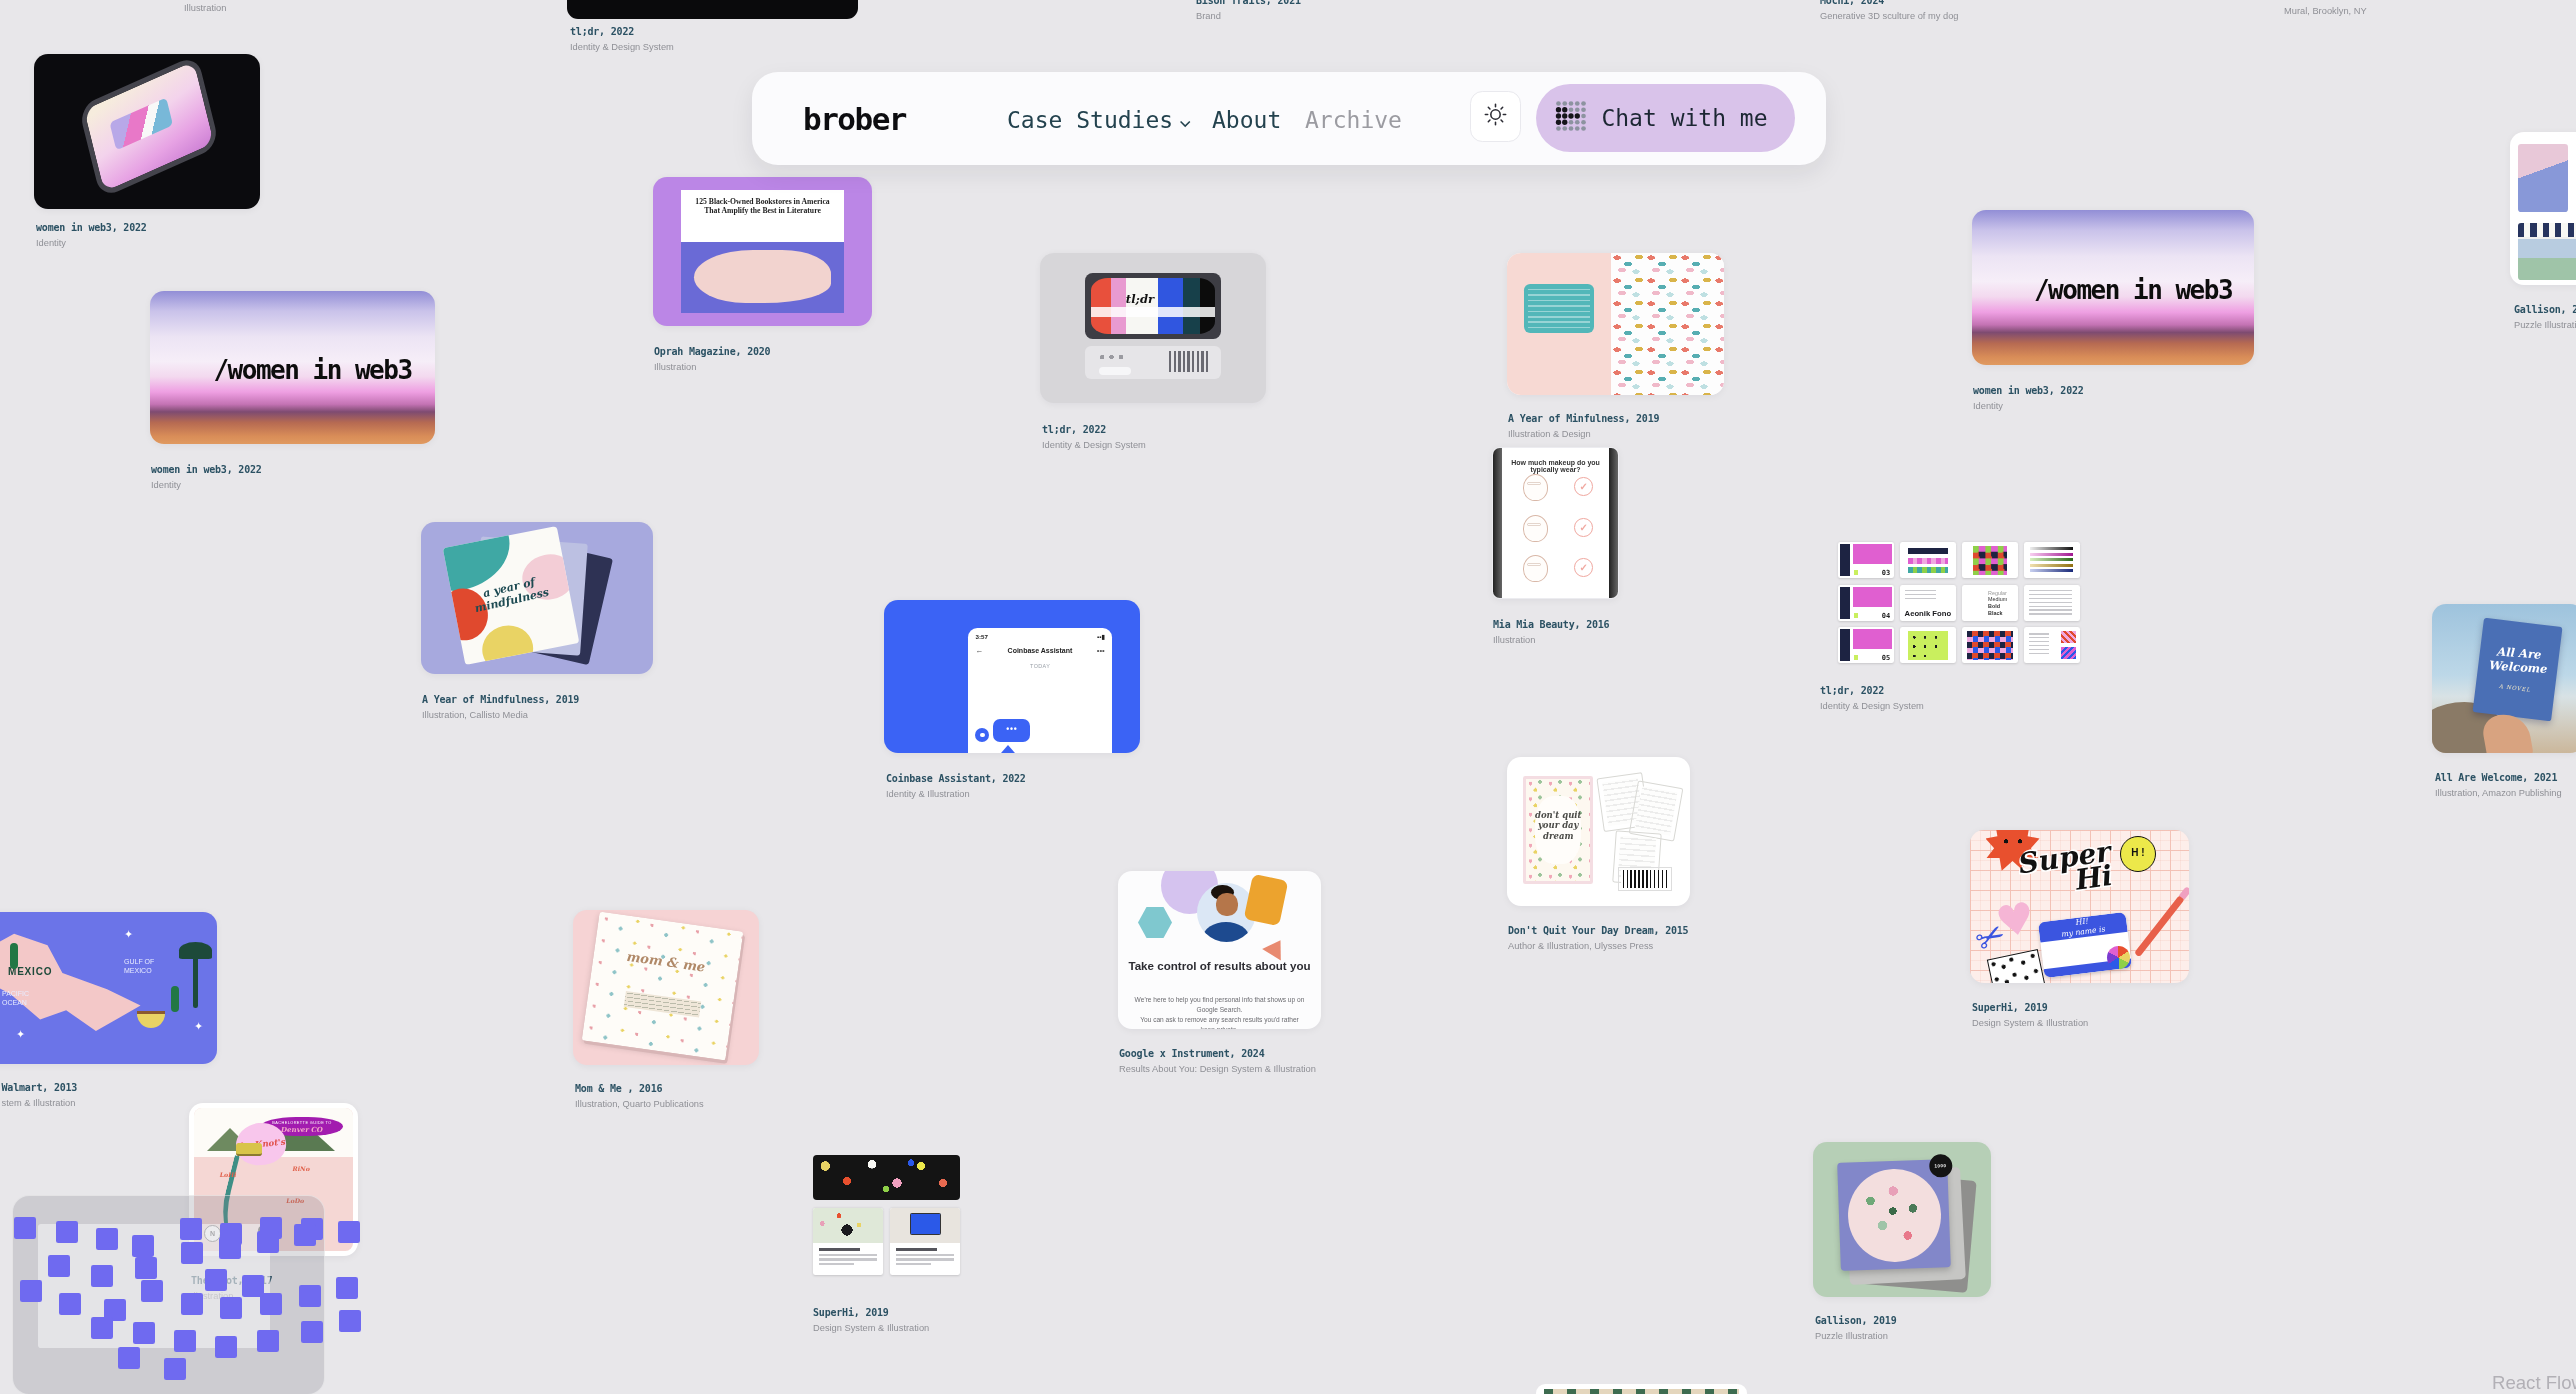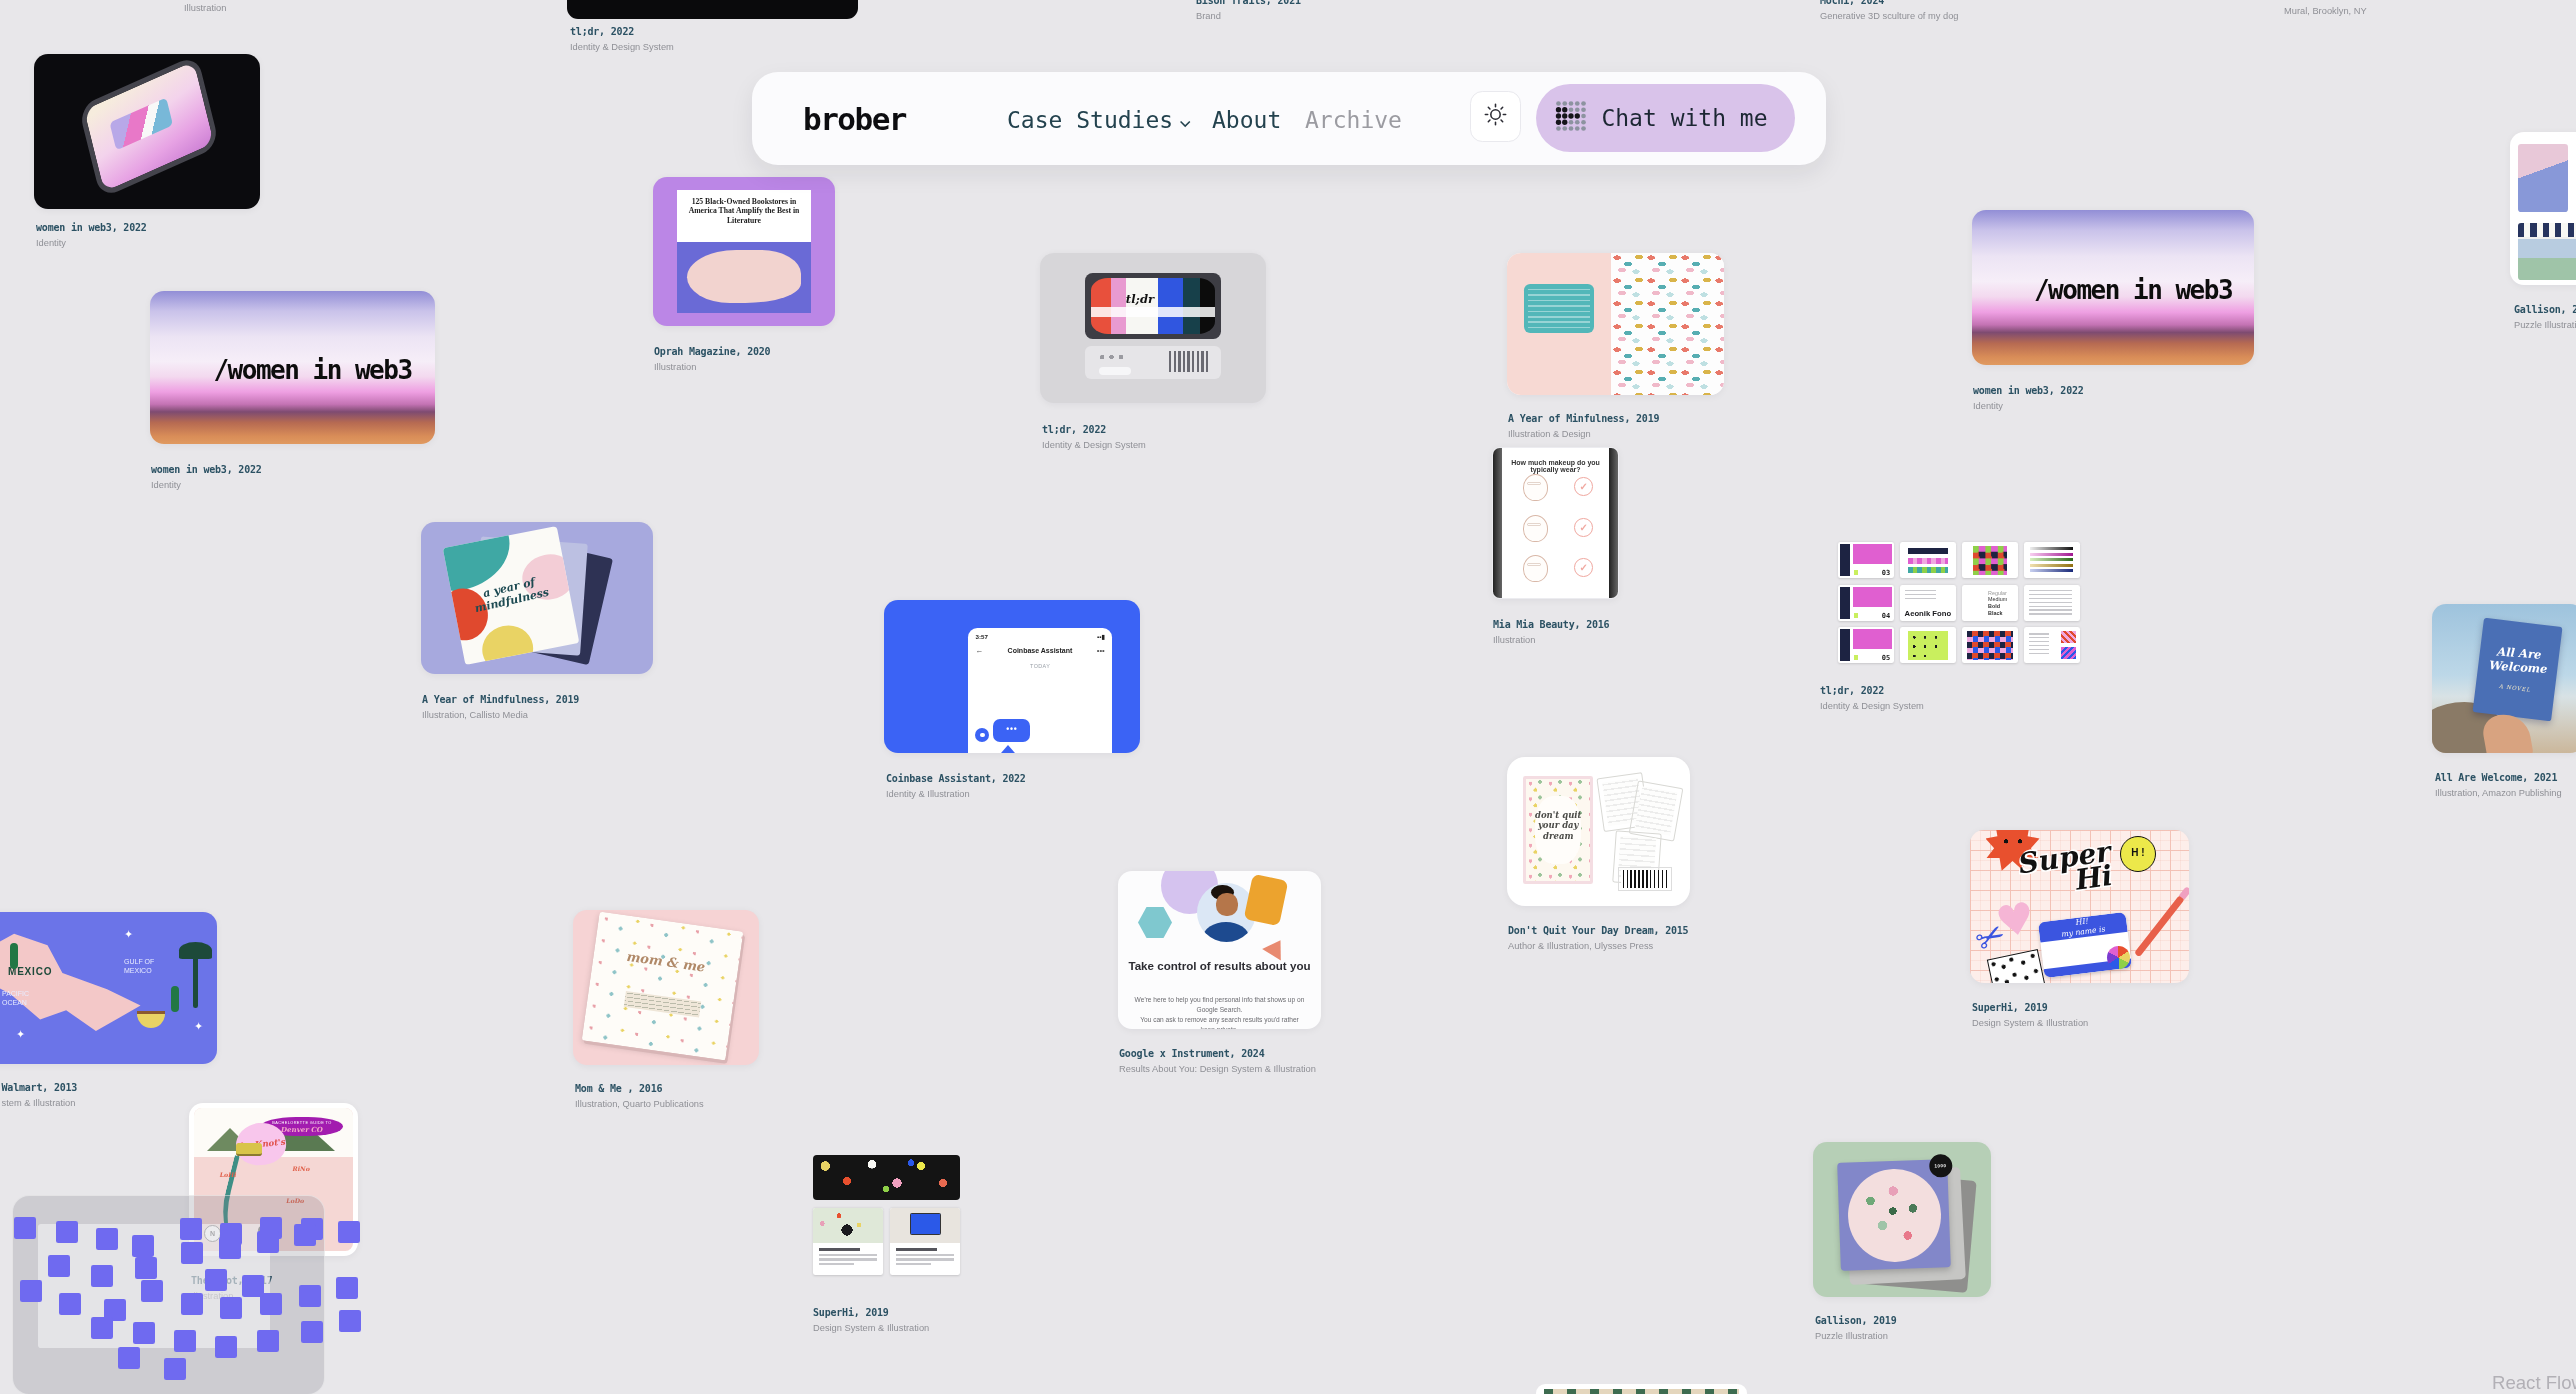--- a/index.html
+++ b/index.html
@@ -150,21 +150,21 @@
   .c-welcome{background:linear-gradient(180deg,#9ec3dd 0%,#bdd8e8 48%,#d8e2e5 62%,#cbb79b 100%);}
   .aw-rock{position:absolute;left:-10%;bottom:0;width:55%;height:34%;background:#8a7a66;border-radius:60% 45% 0 0;}
   .aw-book{position:absolute;left:30%;top:12%;width:52%;height:64%;background:#4a6fb5;border-radius:3.1px;
     transform:rotate(7deg);box-shadow:0 3.1px 7.7px rgba(0,0,50,.25);}
   .aw-book .cv{position:absolute;left:6%;top:26%;width:88%;text-align:center;transform:rotate(-3deg);
     font:italic 700 11.6px "DejaVu Serif",serif;color:#fff;line-height:1.2;}
   .aw-book .nv{position:absolute;left:0;top:66%;width:100%;text-align:center;
     font:italic 5.4px "DejaVu Serif",serif;color:#f4e9c8;letter-spacing:0.8px;}
   .aw-hand{position:absolute;left:34%;bottom:-4%;width:30%;height:30%;background:#d8a380;
     border-radius:40% 60% 10% 10%;transform:rotate(-10deg);}
-  .c-dontquit{background:#ffffff;border-radius:18px;}
+  .c-dontquit{background:#ffffff;}
   .dq-book{position:absolute;left:9%;top:13%;width:38%;height:72%;background:#fdf8f0;
     border:3.9px solid #f4dde2;box-sizing:border-box;border-radius:2.3px;
     background-image:radial-gradient(3.1px 3.1px at 4.6px 4.6px,#f0a8b8 60%,transparent 61%),
       radial-gradient(3.1px 3.1px at 14px 3.1px,#9cc49a 60%,transparent 61%),
       radial-gradient(3.1px 3.1px at 9.3px 11px,#e9d364 60%,transparent 61%);
     background-size:20px 15.5px;}
   .dq-book .inner{position:absolute;left:14%;top:16%;width:72%;height:68%;background:#fffdfa;border-radius:40%;}
   .dq-book .txt{position:absolute;left:8%;top:30%;width:84%;text-align:center;
     font:italic 700 8.5px "DejaVu Serif",serif;color:#4a4a46;line-height:1.25;}
   .dq-card{position:absolute;background:#fdfdfc;border:0.8px solid #d8d8d4;border-radius:2.3px;
@@ -349,21 +349,21 @@
   </div>
 
   <div class="card c-w3grad" style="left:150px;top:291px;width:285px;height:153px">
     <div class="w3logo">/women in web3</div>
   </div>
   <div class="lbl" style="left:151px;top:464px">
     <div class="t">women in web3, 2022</div>
     <div class="s">Identity</div>
   </div>
 
-  <div class="card c-oprah" style="left:653px;top:177px;width:182px;height:149px">
+  <div class="card c-oprah" style="left:653px;top:177px;width:219px;height:149px">
     <div class="mag">
       <div class="head">125 Black-Owned Bookstores in America That Amplify the Best in Literature</div>
       <div class="map">
           <div class="us"></div>
         </div>
     </div>
   </div>
   <div class="lbl" style="left:654px;top:346px">
     <div class="t">Oprah Magazine, 2020</div>
     <div class="s">Illustration</div>

